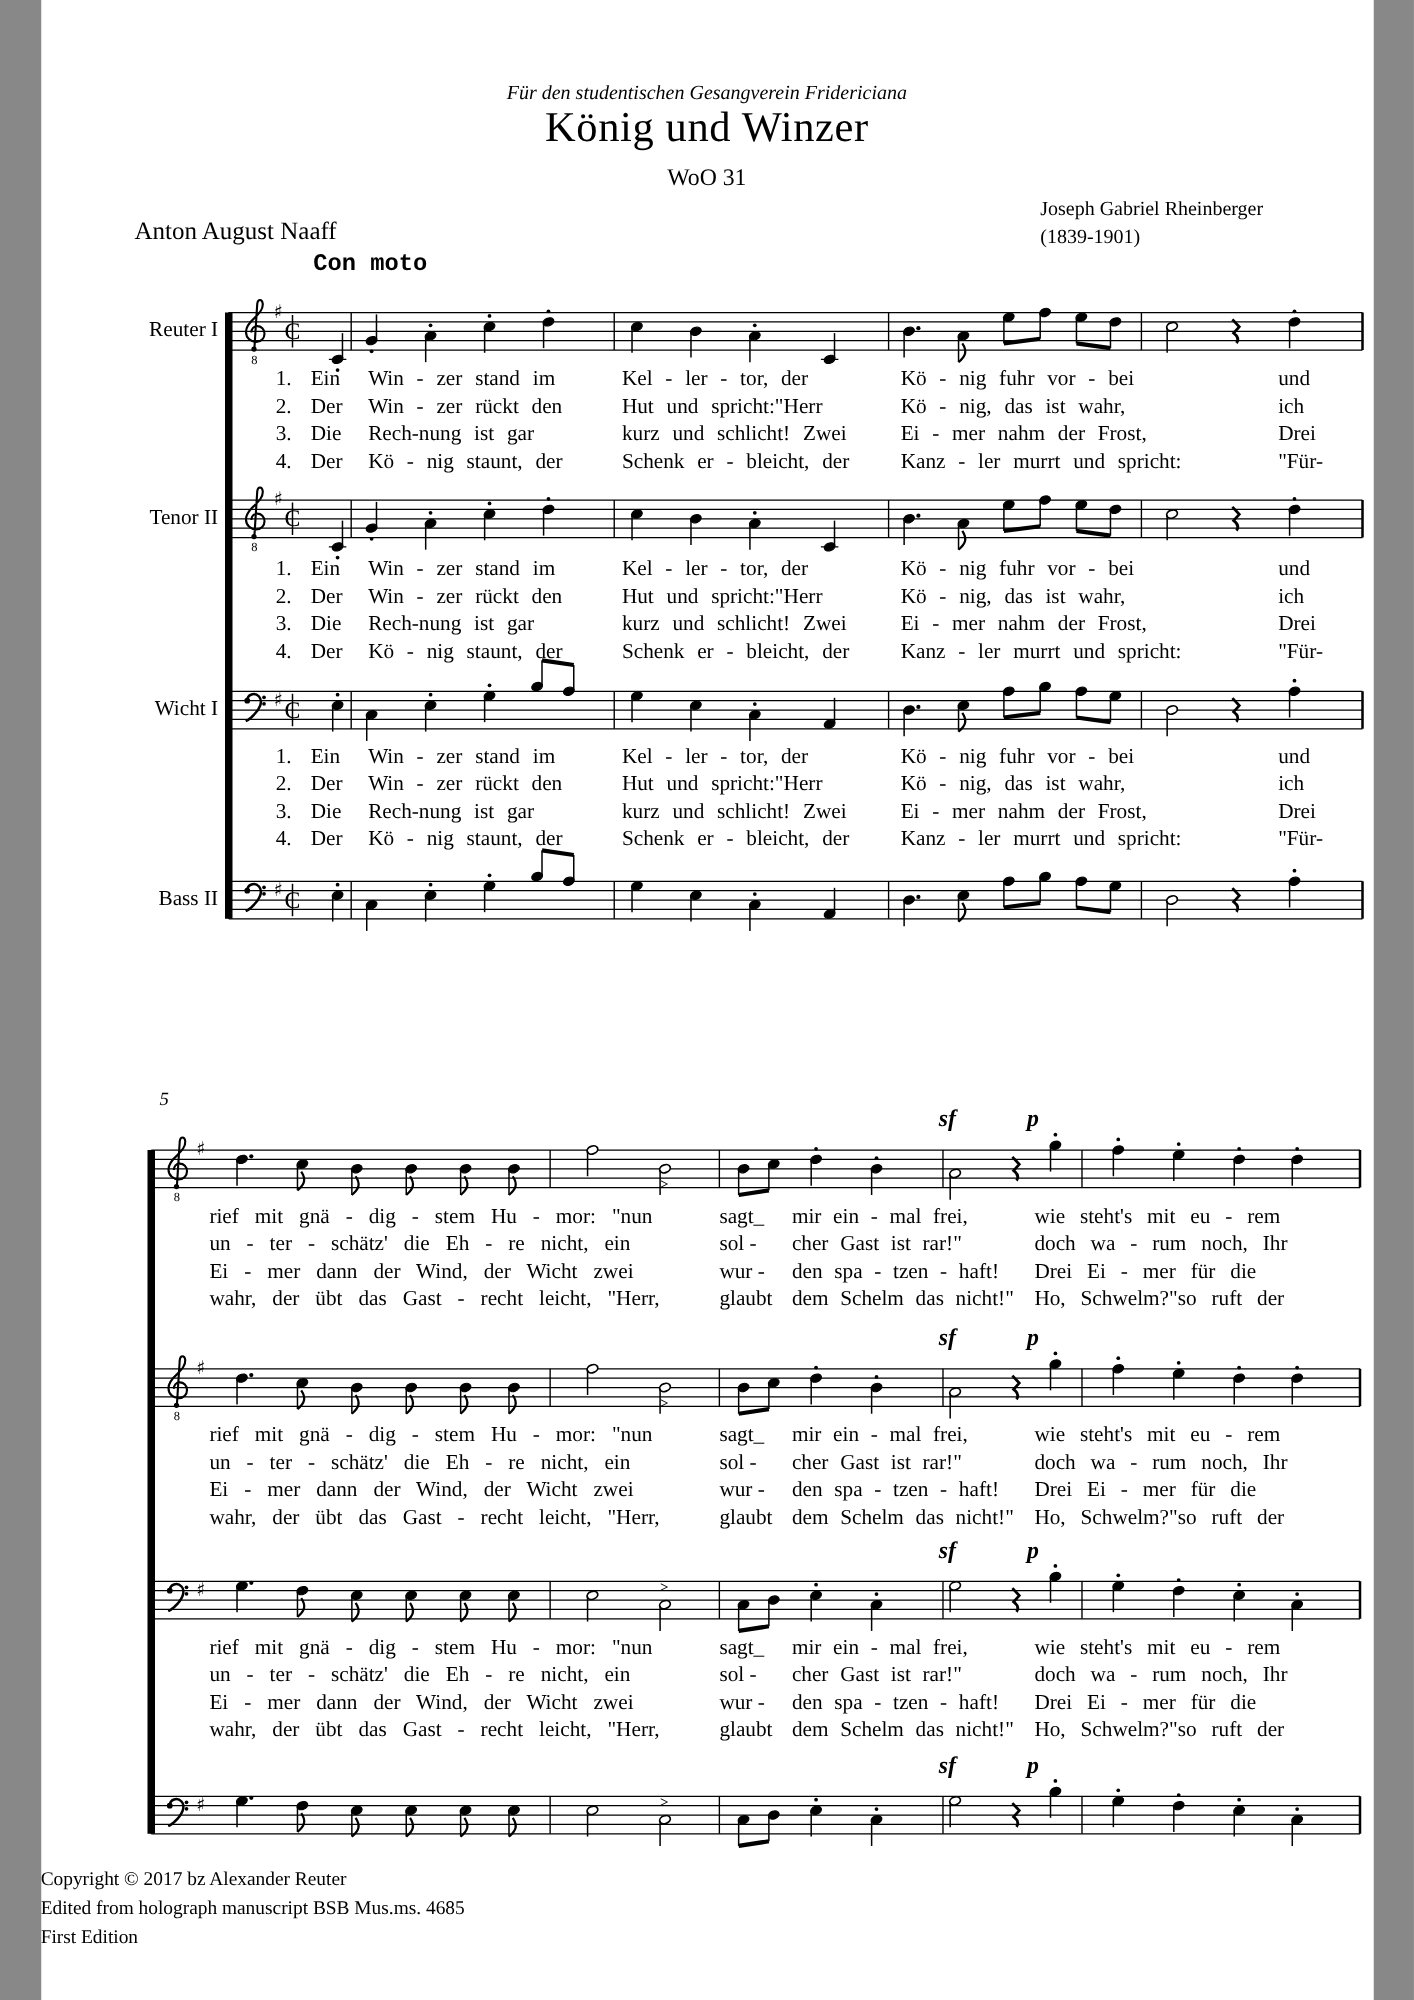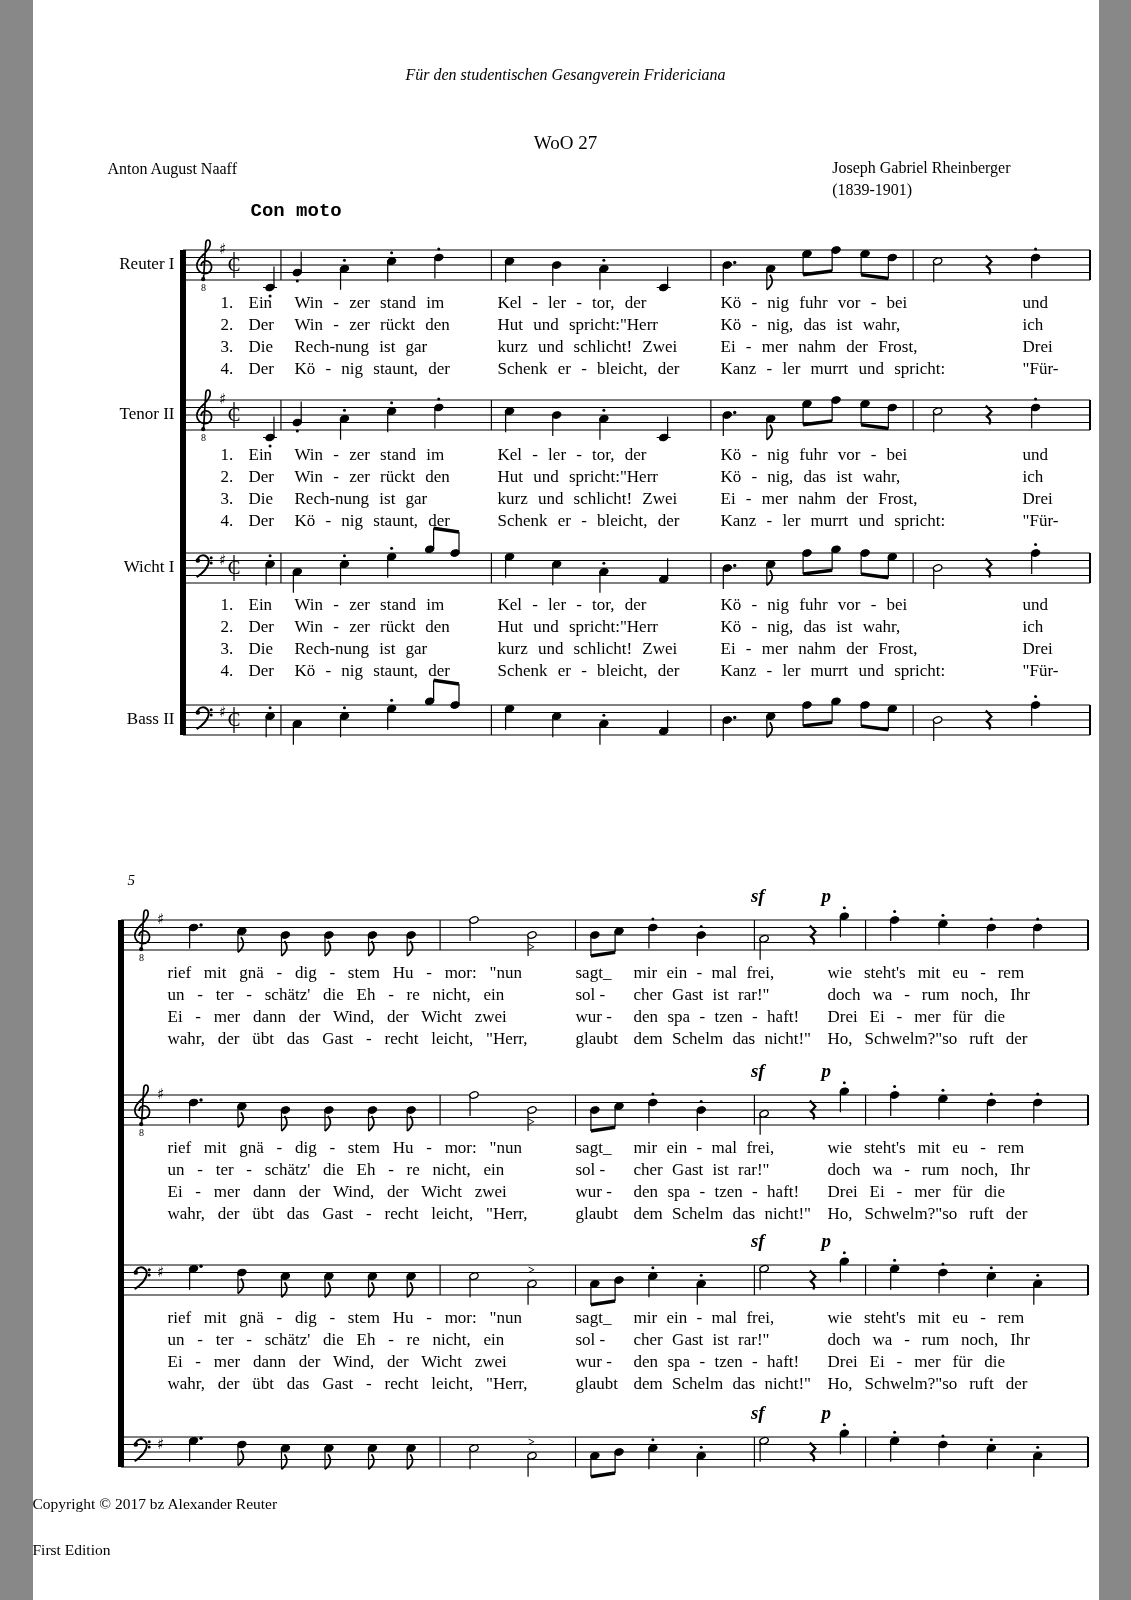--- a/index.html
+++ b/index.html
@@ -3,48 +3,50 @@
 <meta charset="utf-8">
 <style>
   html,body{margin:0;padding:0;background:#888;}
   #page{position:relative;width:1066px;height:1600px;background:#fff;margin:0 auto;
         font-family:"Liberation Serif",serif;color:#000;overflow:hidden;}
   .abs{position:absolute;}
   .center{left:0;right:0;text-align:center;}
   .dedication{top:66px;font-style:italic;font-size:16px;}
   .title{top:84px;font-size:34px;letter-spacing:.5px;}
   .catalog{top:132px;font-size:19px;}
-  .lyricist{left:75px;top:160px;font-size:16px;}
+  .lyricist{left:75px;top:174px;font-size:20px;}
   .composerblock{right:88px;top:157px;font-size:16px;text-align:left;line-height:22px;}
   .composerblock .dates{display:block;margin-right:40px;}
   .tempo{left:218px;top:200px;font-size:19px;font-weight:bold;font-family:Liberation Mono, monospace;}
   .measurenum{font-style:italic;font-size:15px;}
   .stafflabel{width:114px;text-align:right;font-size:17px;white-space:nowrap;}
   .lyric,.vnum{font-size:17px;white-space:nowrap;line-height:20px;}
   .dyn{font-style:italic;font-weight:bold;font-size:19px;font-family:"Liberation Serif",serif;}
   .bracket{background:#000;}
   .footer{text-align:left;font-size:15.5px;}
   svg{position:absolute;overflow:visible;}
 </style>
 </head>
 <body>
 
 <div id="page">
   <div class="abs center dedication">Für den studentischen Gesangverein Fridericiana</div>
-  <div class="abs center catalog">WoO 27</div>
+  <div class="abs center title">König und Winzer</div>
+  <div class="abs center catalog">WoO 31</div>
   <div class="abs lyricist">Anton August Naaff</div>
   <div class="abs composerblock">
     <span>Joseph Gabriel Rheinberger</span>
     <span class="dates">(1839-1901)</span>
   </div>
   <div class="abs tempo">Con moto</div>
 
   <div id="score"></div>
 
   <div class="abs center footer" style="top:1495px">Copyright © 2017 bz Alexander Reuter</div>
+  <div class="abs center footer" style="top:1518px">Edited from holograph manuscript BSB Mus.ms. 4685</div>
   <div class="abs center footer" style="top:1541px">First Edition</div>
 <div class="abs bracket" style="left: 147px; top: 250px; width: 6px; height: 485px;"></div>
     <svg width="921" height="120" style="left: 144px; top: 205px;">
       <line x1="6" y1="45" x2="913" y2="45" stroke="#000" stroke-width="1"></line>
       <line x1="6" y1="52.5" x2="913" y2="52.5" stroke="#000" stroke-width="1"></line>
       <line x1="6" y1="60" x2="913" y2="60" stroke="#000" stroke-width="1"></line>
       <line x1="6" y1="67.5" x2="913" y2="67.5" stroke="#000" stroke-width="1"></line>
       <line x1="6" y1="75" x2="913" y2="75" stroke="#000" stroke-width="1"></line>
       <line x1="6" y1="45" x2="6" y2="75" stroke="#000" stroke-width="1.3"></line>
       <line x1="103.956" y1="45" x2="103.956" y2="75" stroke="#000" stroke-width="1.1"></line>

